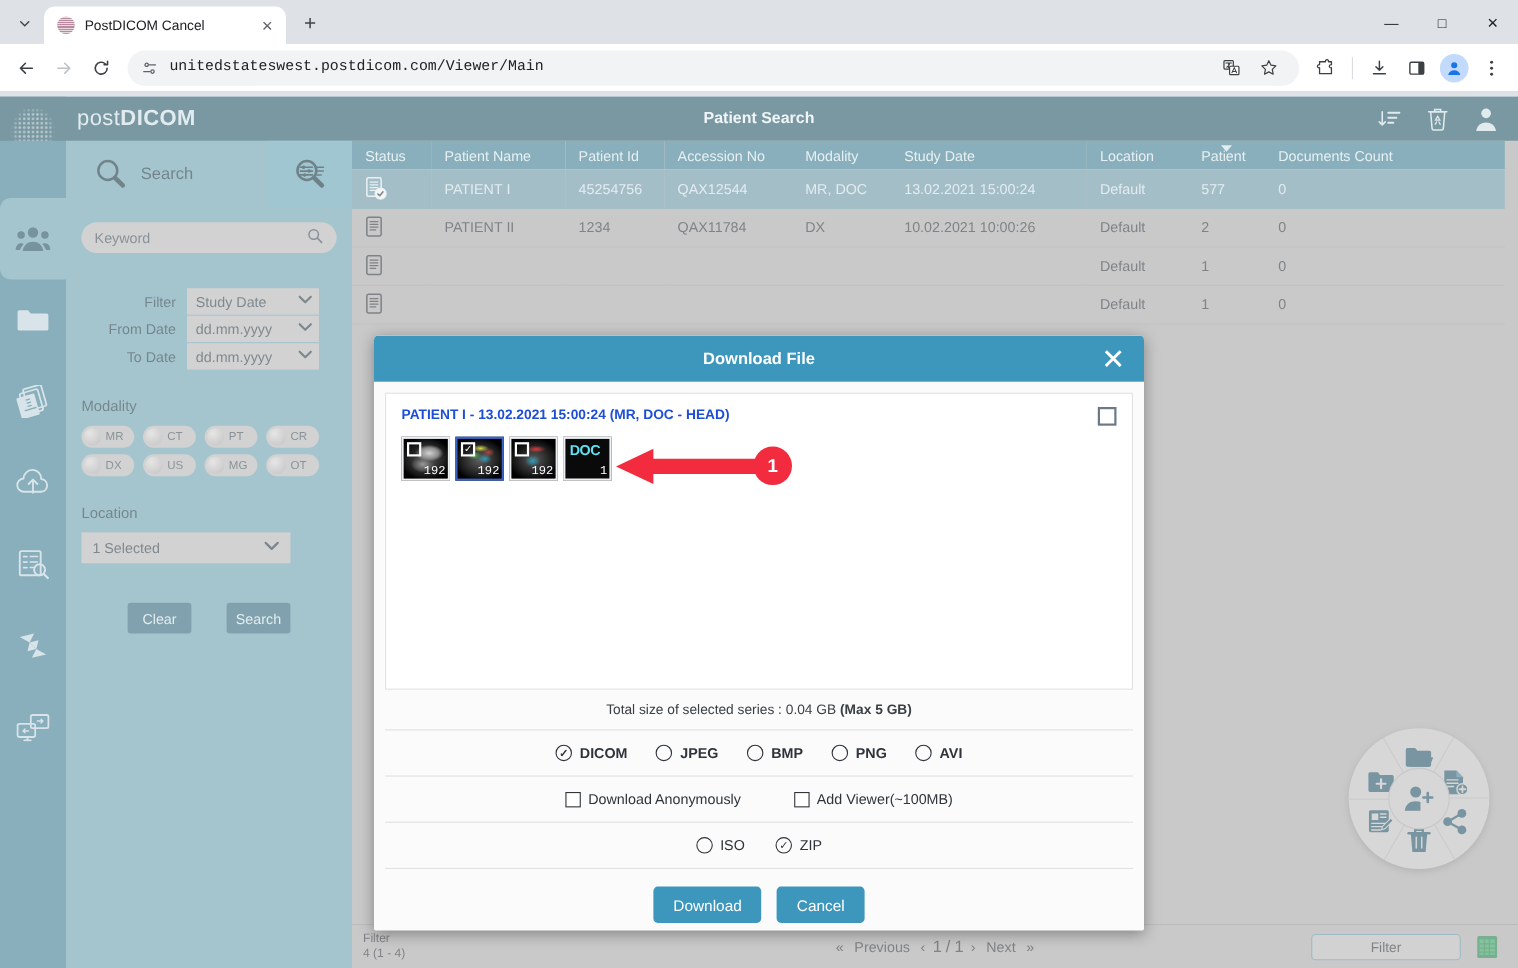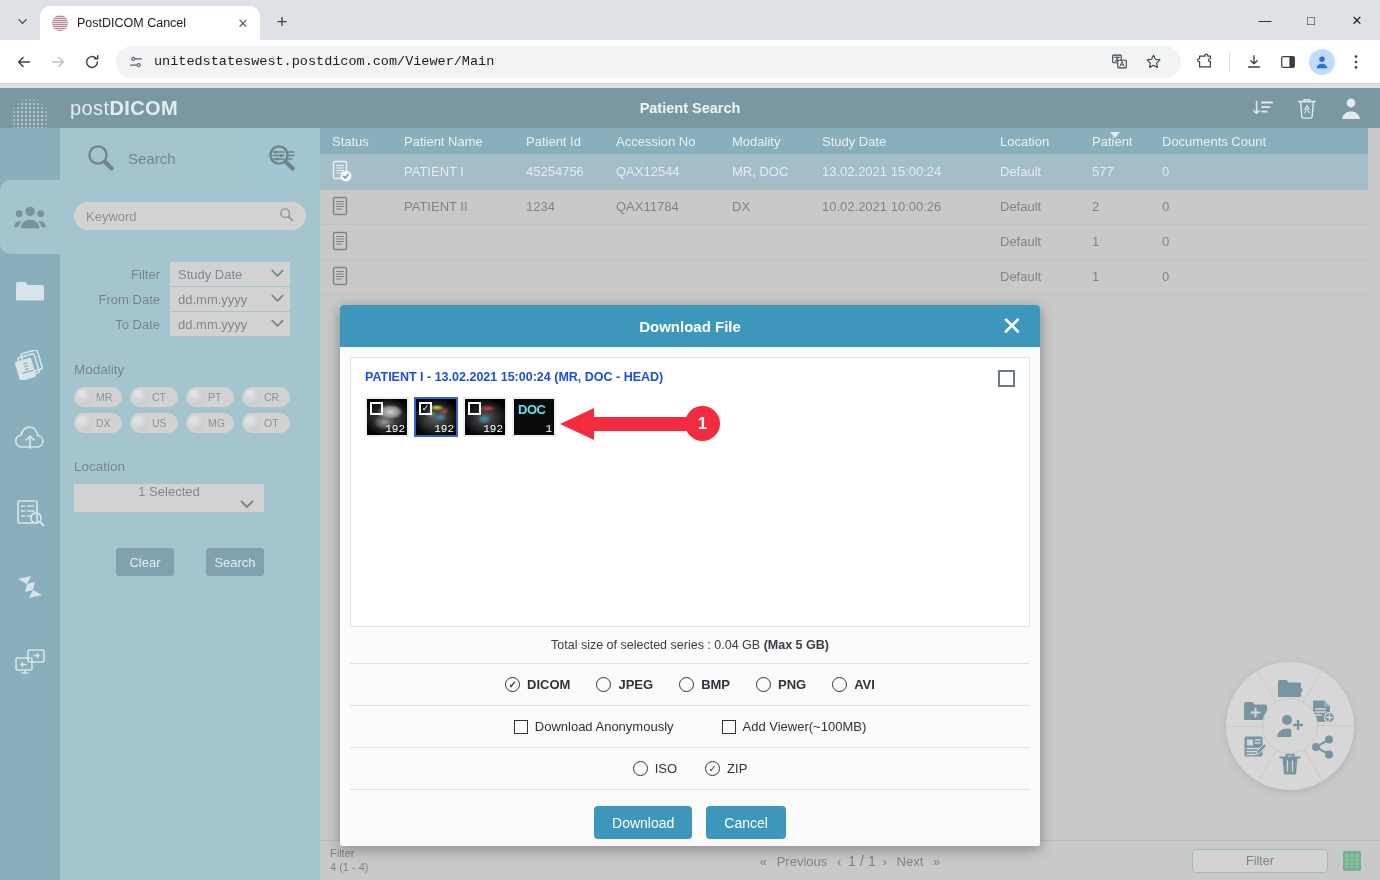--- a/index.html
+++ b/index.html
@@ -135,21 +135,21 @@
   .mod-pill {
     width: 48px; height: 20px; background:#b4b4b4; border-radius: 10px;
     display:flex; align-items:center; padding-left: 2px; gap: 4px;
   }
   .mod-knob { width:16px;height:16px;border-radius:50%;
     background: radial-gradient(circle at 35% 30%, #d5d5d5, #9b9b9b); }
   .mod-lbl { font-size: 10.5px; color:#3b4b53; width: 24px; text-align:left; }
 
   .loc-select {
     margin-top: 10px; width: 190px; height: 28px; background:#b4b4b4; display:flex;
-    align-items:center; padding: 0 10px; color:#2a3a42; font-size: 13px; flex-direction: column;
+    align-items:center; padding: 0 10px; color:#2a3a42; font-size: 13px;
   }
   .loc-select .chev { margin-left:auto; font-size: 11px; }
   .btn-row { margin-top: 36px; display:flex; justify-content:center; gap: 32px; }
   .pbtn {
     width: 58px; height: 28px; background:#2d6378; color:#cfe0e6; border:0;
     font-size: 13px; border-radius: 3px; font-family: inherit;
   }
 
   
   .content {

